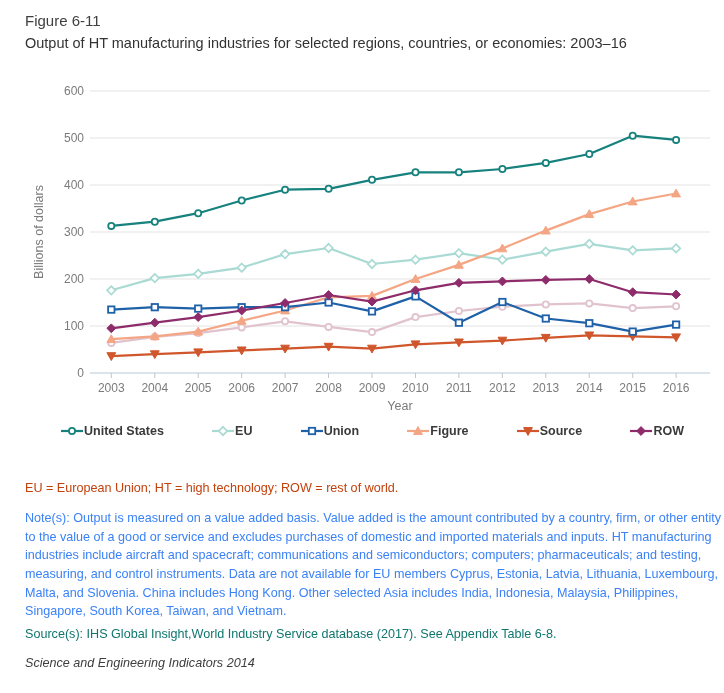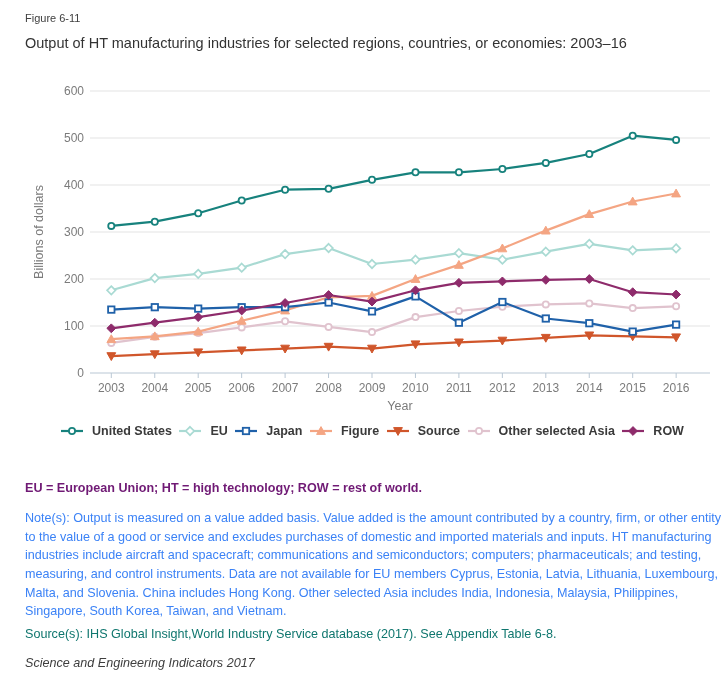--- a/index.html
+++ b/index.html
@@ -1,30 +1,30 @@
 <!DOCTYPE html>
 <html><head>
 <meta charset="utf-8">
 <style>
   html,body{margin:0;padding:0;}
   body{
     width:724px;height:693px;position:relative;background:#ffffff;
     font-family:"Liberation Sans","DejaVu Sans",sans-serif;color:#3d3d3d;
     overflow:hidden;
   }
-  .figure-label{position:absolute;left:25px;top:12px;font-size:11px;color:#404040;}
+  .figure-label{position:absolute;left:25px;top:12px;font-size:15px;color:#404040;}
   .chart-title{position:absolute;left:25px;top:35px;font-size:14.5px;color:#333333;text-align:right;}
   #chart{position:absolute;left:0;top:80px;}
   .legend{
     position:absolute;left:0;top:424px;width:724px;box-sizing:border-box;
     padding:0 40px 0 60px;display:flex;justify-content:space-between;align-items:center;
   }
-  .legend-item{display:flex;align-items:center;gap:8px;}
+  .legend-item{display:flex;align-items:center;gap:0;}
   .legend-item span{font-size:12.5px;font-weight:bold;color:#3a3a3a;white-space:nowrap;}
-  .abbrev{position:absolute;left:25px;top:481px;width:695px;font-size:12.6px;color:#701a75;font-weight:bold;}
+  .abbrev{position:absolute;left:25px;top:481px;width:695px;font-size:12.6px;color:#c2410c;}
   .notes{position:absolute;left:25px;top:509px;width:697px;font-size:12.6px;line-height:1.48;color:#3b82f6;}
   .source{position:absolute;left:25px;top:627px;width:697px;font-size:12.6px;color:#0f766e;}
   .footer{position:absolute;left:25px;top:656px;width:697px;font-size:12.6px;font-style:italic;color:#3e3e3e;}
 </style>
 </head>
 <body>
 
 <div class="figure-label">Figure 6-11</div>
 <div class="chart-title">Output of HT manufacturing industries for selected regions, countries, or economies: 2003–16</div>
 
@@ -409,56 +409,47 @@
       </svg>
       <span>EU</span>
     </div>
     <div class="legend-item">
       <svg width="24" height="12">
         <line x1="1" y1="6" x2="23" y2="6" stroke="#1f61a9" stroke-width="2.2"></line>
         <g transform="translate(12,6)">
           <rect x="-3.2" y="-3.2" width="6.4" height="6.4" fill="#fff" stroke="#1f61a9" stroke-width="1.8"></rect>
         </g>
       </svg>
-      <span>Japan</span>
+      <span>Union</span>
     </div>
     <div class="legend-item">
       <svg width="24" height="12">
         <line x1="1" y1="6" x2="23" y2="6" stroke="#f4a583" stroke-width="2.2"></line>
         <g transform="translate(12,6)">
           <path d="M0,-4.4L4.4,3.4L-4.4,3.4Z" fill="#f4a583" stroke="#f4a583" stroke-width="1"></path>
         </g>
       </svg>
       <span>Figure</span>
     </div>
     <div class="legend-item">
       <svg width="24" height="12">
         <line x1="1" y1="6" x2="23" y2="6" stroke="#d0562b" stroke-width="2.2"></line>
         <g transform="translate(12,6)">
           <path d="M0,4.4L4.4,-3.4L-4.4,-3.4Z" fill="#d0562b" stroke="#d0562b" stroke-width="1"></path>
         </g>
       </svg>
       <span>Source</span>
-    </div>
-    <div class="legend-item">
-      <svg width="24" height="12">
-        <line x1="1" y1="6" x2="23" y2="6" stroke="#e0c3ce" stroke-width="2.2"></line>
-        <g transform="translate(12,6)">
-          <circle r="3.1" fill="#fff" stroke="#e0c3ce" stroke-width="1.8"></circle>
-        </g>
-      </svg>
-      <span>Other selected Asia</span>
     </div>
     <div class="legend-item">
       <svg width="24" height="12">
         <line x1="1" y1="6" x2="23" y2="6" stroke="#8e2b6b" stroke-width="2.2"></line>
         <g transform="translate(12,6)">
           <path d="M0,-4.4L4.4,0L0,4.4L-4.4,0Z" fill="#8e2b6b" stroke="#8e2b6b" stroke-width="1"></path>
         </g>
       </svg>
       <span>ROW</span>
     </div>
   </div>
 
 <div class="abbrev">EU = European Union; HT = high technology; ROW = rest of world.</div>
 <div class="notes">Note(s): Output is measured on a value added basis. Value added is the amount contributed by a country, firm, or other entity to the value of a good or service and excludes purchases of domestic and imported materials and inputs. HT manufacturing industries include aircraft and spacecraft; communications and semiconductors; computers; pharmaceuticals; and testing, measuring, and control instruments. Data are not available for EU members Cyprus, Estonia, Latvia, Lithuania, Luxembourg, Malta, and Slovenia. China includes Hong Kong. Other selected Asia includes India, Indonesia, Malaysia, Philippines, Singapore, South Korea, Taiwan, and Vietnam.</div>
 <div class="source">Source(s): IHS Global Insight,World Industry Service database (2017). See Appendix Table 6-8.</div>
-<div class="footer">Science and Engineering Indicators 2017</div>
+<div class="footer">Science and Engineering Indicators 2014</div>
 
 </body></html>

